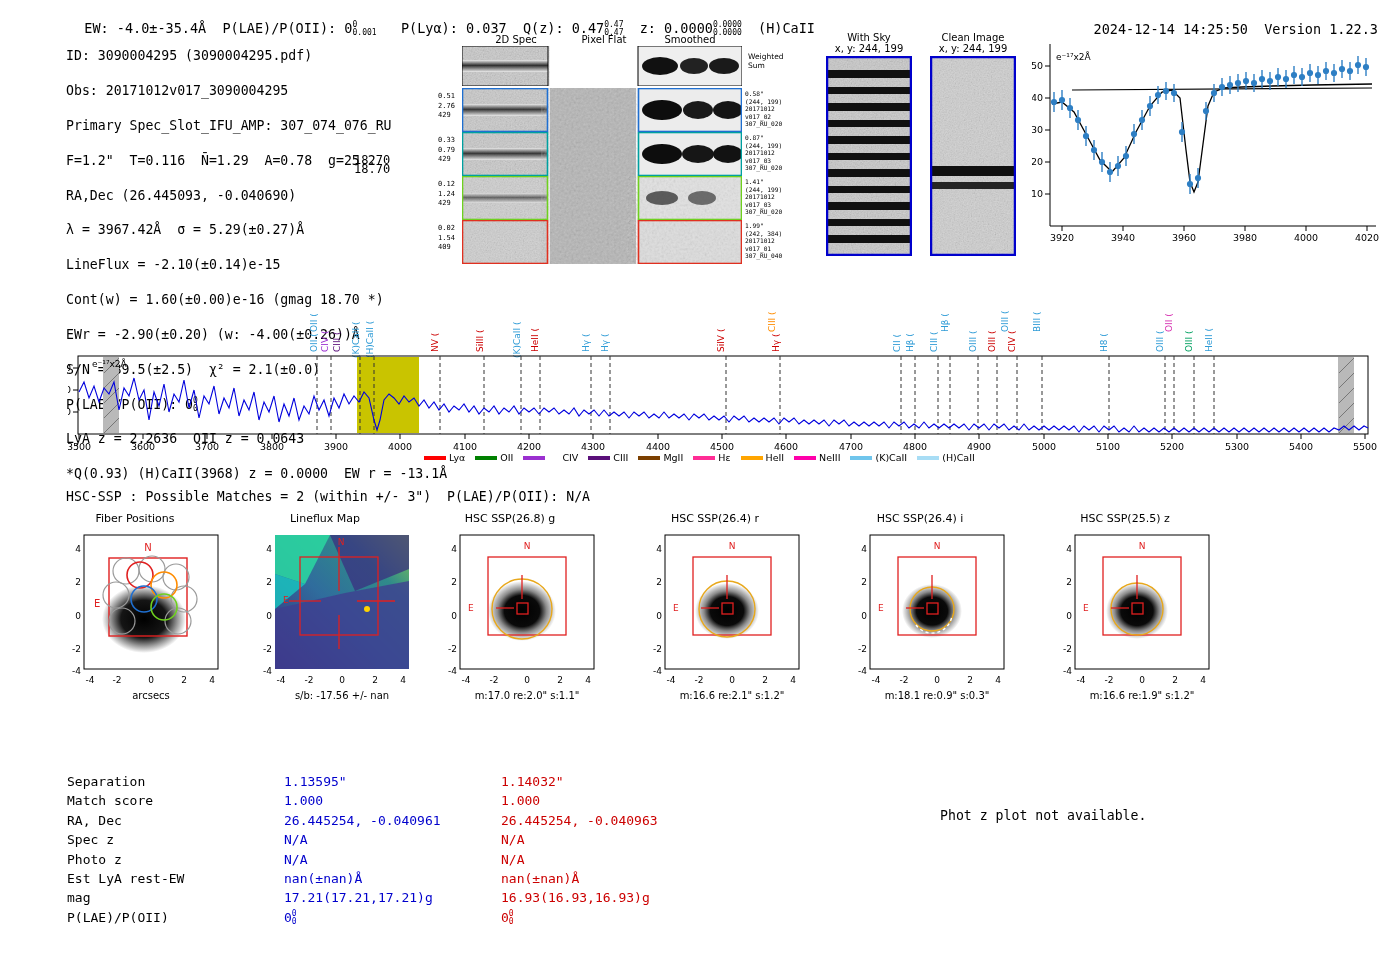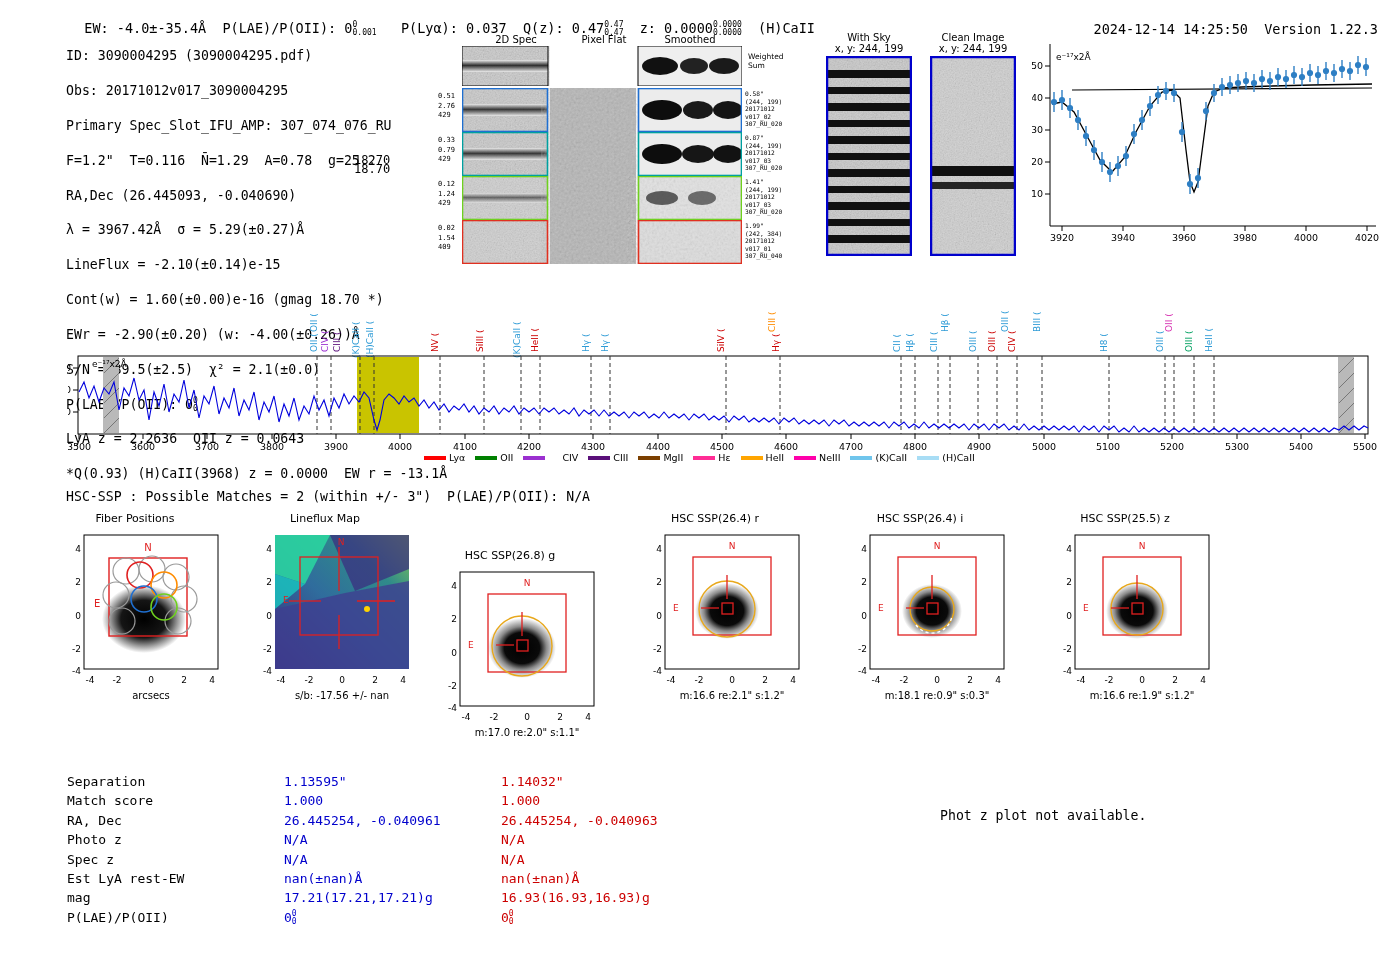--- a/index.html
+++ b/index.html
@@ -677,21 +677,21 @@
         <text x="36" y="154">-4</text>
           <text x="64" y="154">-2</text>
           <text x="97" y="154">0</text>
           <text x="130" y="154">2</text>
           <text x="158" y="154">4</text>
       </g>
       <text x="97" y="170" font-size="10" font-family="DejaVu Sans, sans-serif" fill="#000" text-anchor="middle">s/b: -17.56 +/- nan</text>
     </svg>
   </div>
 
-  <div class="abs" style="left:370px;top:0;margin-top:37px;">
+  <div class="abs" style="left:370px;top:0;">
     <div class="panel-title" style="width:160px;font-size:11px;">HSC SSP(26.8) g</div>
     <svg width="180" height="175" style="margin-top:4px;">
       <rect x="30" y="6" width="134" height="134" fill="#fff" stroke="#000"></rect>
       <defs>
         <radialGradient id="galg" cx="50%" cy="50%" r="50%">
           <stop offset="0%" stop-color="#000"></stop>
             <stop offset="52%" stop-color="#0a0a0a"></stop>
           <stop offset="72%" stop-color="#8a8a8a"></stop>
             <stop offset="100%" stop-color="#ffffff"></stop>
         </radialGradient>
@@ -827,26 +827,26 @@
       <td>Match score</td>
       <td class="blue">1.000</td>
       <td class="red">1.000</td>
     </tr>
     <tr>
       <td>RA, Dec</td>
       <td class="blue">26.445254, -0.040961</td>
       <td class="red">26.445254, -0.040963</td>
     </tr>
     <tr>
-      <td>Photo z</td>
+      <td>Spec z</td>
       <td class="blue">N/A</td>
       <td class="red">N/A</td>
     </tr>
     <tr>
-      <td>Spec z</td>
+      <td>Photo z</td>
       <td class="blue">N/A</td>
       <td class="red">N/A</td>
     </tr>
     <tr>
       <td>Est LyA rest-EW</td>
       <td class="blue">nan(±nan)Å</td>
       <td class="red">nan(±nan)Å</td>
     </tr>
     <tr>
       <td>mag</td>

